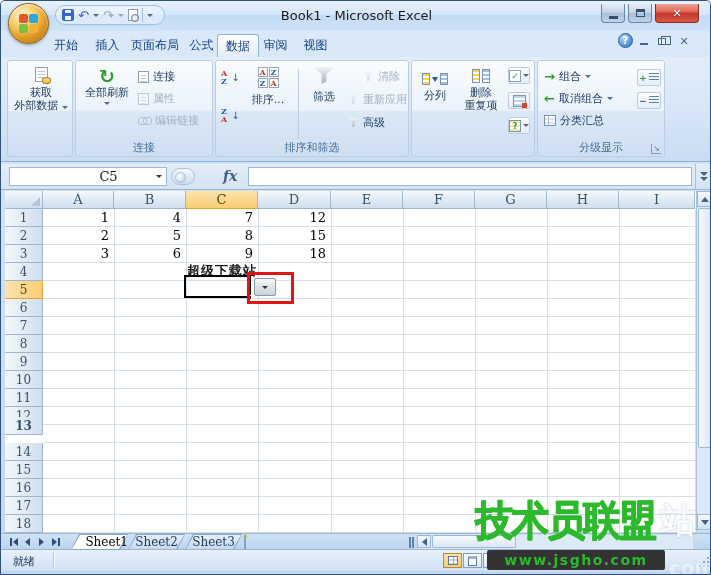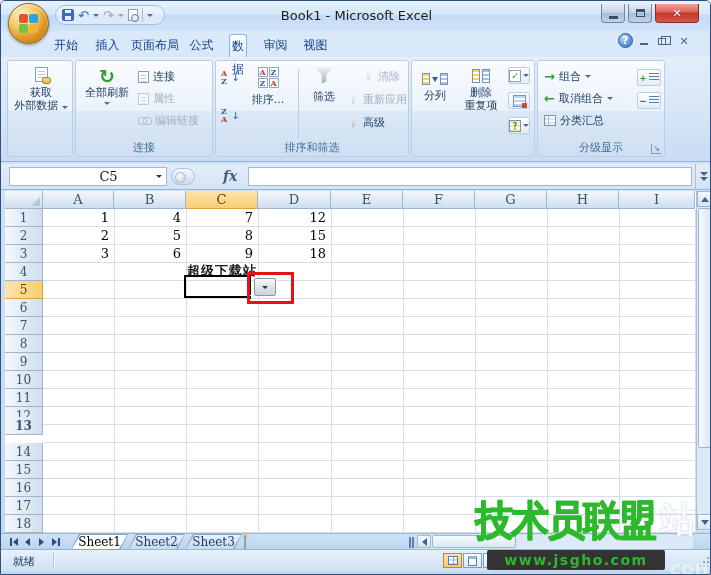--- a/index.html
+++ b/index.html
@@ -144,21 +144,21 @@
   
   #tabstrip{left:0;top:532px;width:711px;height:16px;background:linear-gradient(180deg,#cfe2f6,#bcd4ee);border-top:1px solid #9eb6ce;}
   .navbtn{position:absolute;top:2px;width:13px;height:12px;display:flex;align-items:center;justify-content:center;gap:1px;}
   .navbar{width:2px;height:8px;background:#2c4d77;}
   .sheettab{position:absolute;top:0;height:16px;line-height:16px;text-align:center;
     font-family:"DejaVu Serif",serif;font-size:12px;color:#1d3c5e;}
   .tab-outer{position:absolute;inset:0;background:#7fa5cc;clip-path:polygon(8px 0,100% 0,calc(100% - 8px) 100%,0 100%);}
   .tab-inner{position:absolute;inset:1px;background:linear-gradient(180deg,#e7f0fa,#c6d9ef);
     clip-path:polygon(8px 0,100% 0,calc(100% - 8px) 100%,0 100%);}
   .sheettab.active .tab-inner{background:#fff;}
-  .sheettab.active{color:#000;z-index:3;}
+  .sheettab.active{color:#000;z-index:3;text-align:right;}
   .tab-label{position:relative;z-index:2;}
   #ins-sheet{left:243px;top:2px;width:20px;height:13px;}
   #ins-sheet .sheet-ic{width:11px;height:11px;}
   #ins-sheet .star{position:absolute;left:-3px;top:-3px;color:#e8a020;font-size:8px;line-height:8px;}
   #tab-split{left:408px;top:3px;width:5px;height:11px;border-left:2px solid #5b82ad;border-right:2px solid #5b82ad;}
   #hscroll{left:416px;top:1px;width:276px;height:14px;background:#dce9f6;}
   #hthumb{position:absolute;left:15px;top:0px;width:84px;height:13px;border:1px solid #9db8d6;border-radius:2px;
     background:linear-gradient(180deg,#f6fafd,#d9e7f6);}
   
   #statusbar{left:0;top:548px;width:711px;height:22px;background:linear-gradient(180deg,#e8f1fb,#cfe1f4);border-top:1px solid #98b5d6;}
@@ -223,21 +223,21 @@
     </div>
   <div id="btn-close" class="abs winbtn">
       <span class="glyph-x">✕</span>
     </div>
 
   <div id="tabrow" class="abs">
     <div class="rtab" style="left:44px;width:42px">开始</div>
     <div class="rtab" style="left:87px;width:39px">插入</div>
     <div class="rtab" style="left:126px;width:56px">页面布局</div>
     <div class="rtab" style="left:182px;width:37px">公式</div>
-    <div class="rtab active" style="left:228px;width:18px">数据</div>
+    <div class="rtab active" style="left:216px;width:42px">数据</div>
     <div class="rtab" style="left:255px;width:39px">审阅</div>
     <div class="rtab" style="left:296px;width:37px">视图</div>
   </div>
   <div id="help-orb" class="abs">?</div>
   <div class="abs wbbtn" style="left:636px">
       <span class="wb-min"></span>
     </div>
   <div class="abs wbbtn" style="left:654px">
       <span class="wb-rest"></span>
     </div>

